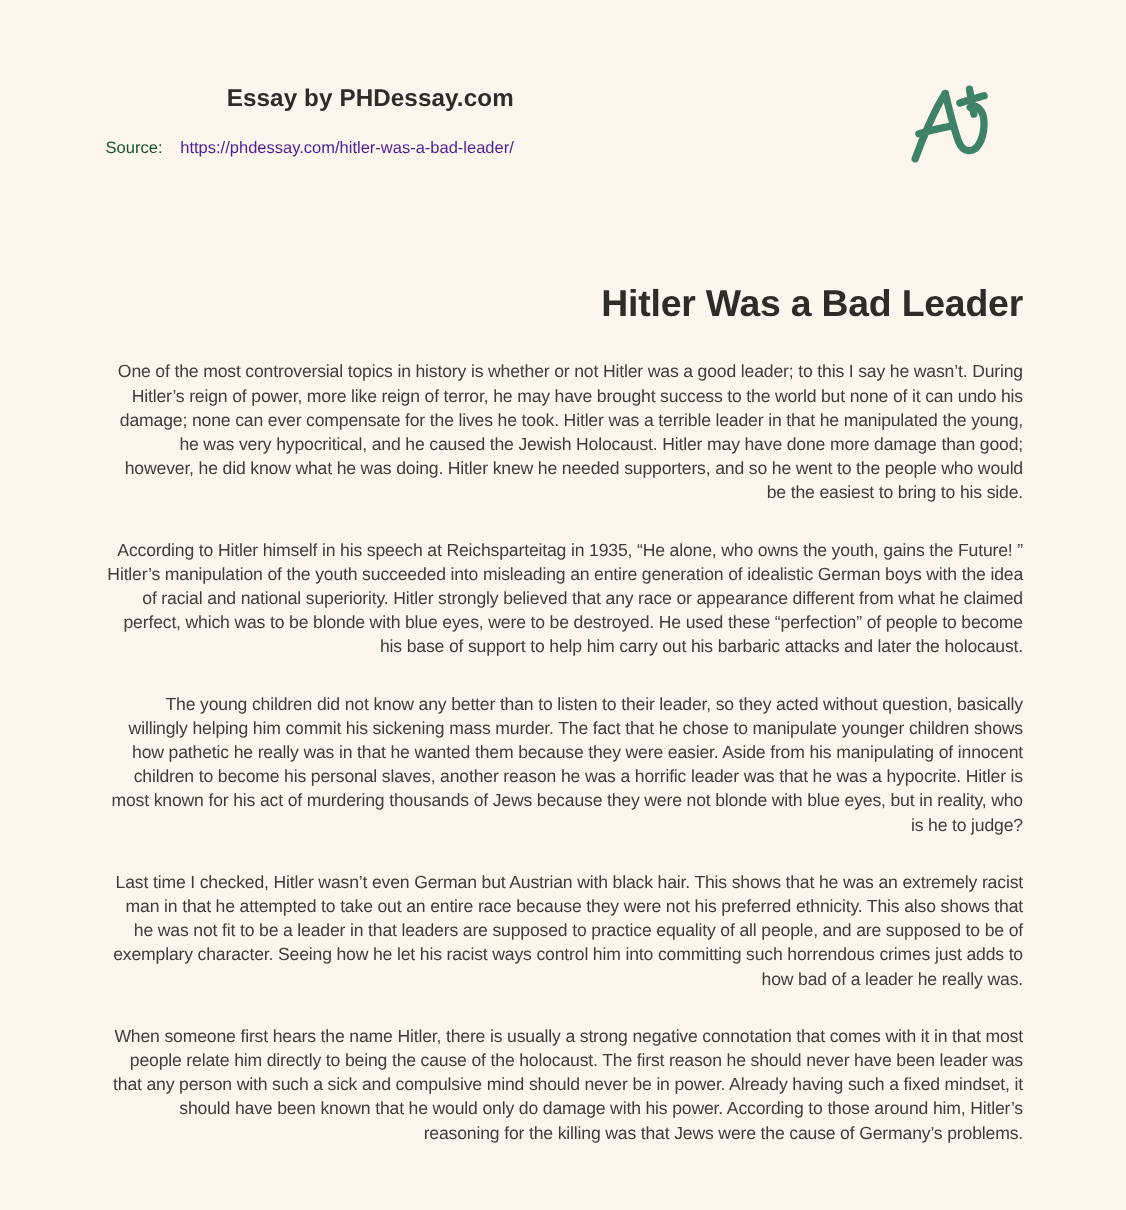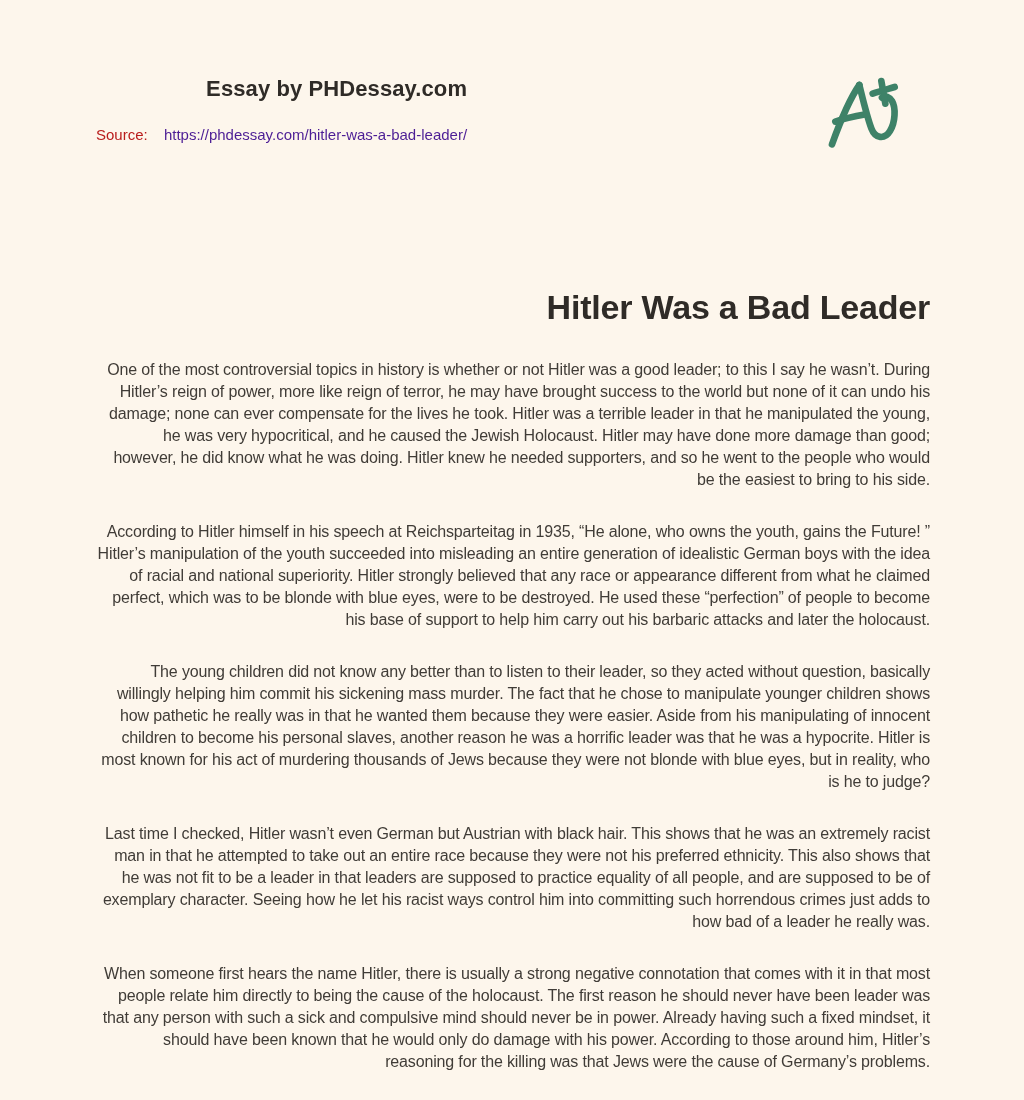--- a/index.html
+++ b/index.html
@@ -28,33 +28,33 @@
     font-size: 22px;
     font-weight: 700;
     color: #2f2b27;
     letter-spacing: 0.1px;
   }
   .source-line {
     margin-top: 24px;
     font-size: 15px;
   }
   .source-label {
-    color: #b91c1c;
+    color: #14532d;
   }
   .source-url {
     color: #4c1d95;
     text-decoration: none;
     margin-left: 12px;
   }
   .logo {
     margin-top: -10px;
     margin-right: 2px;
   }
   .title {
-    margin-top: 120px;
+    margin-top: 88px;
     font-size: 34px;
     font-weight: 700;
     color: #2f2b27;
     letter-spacing: -0.2px;
   }
   .paragraphs {
     margin-top: 32px;
     max-width: 836px;
   }
   .paragraphs p {

